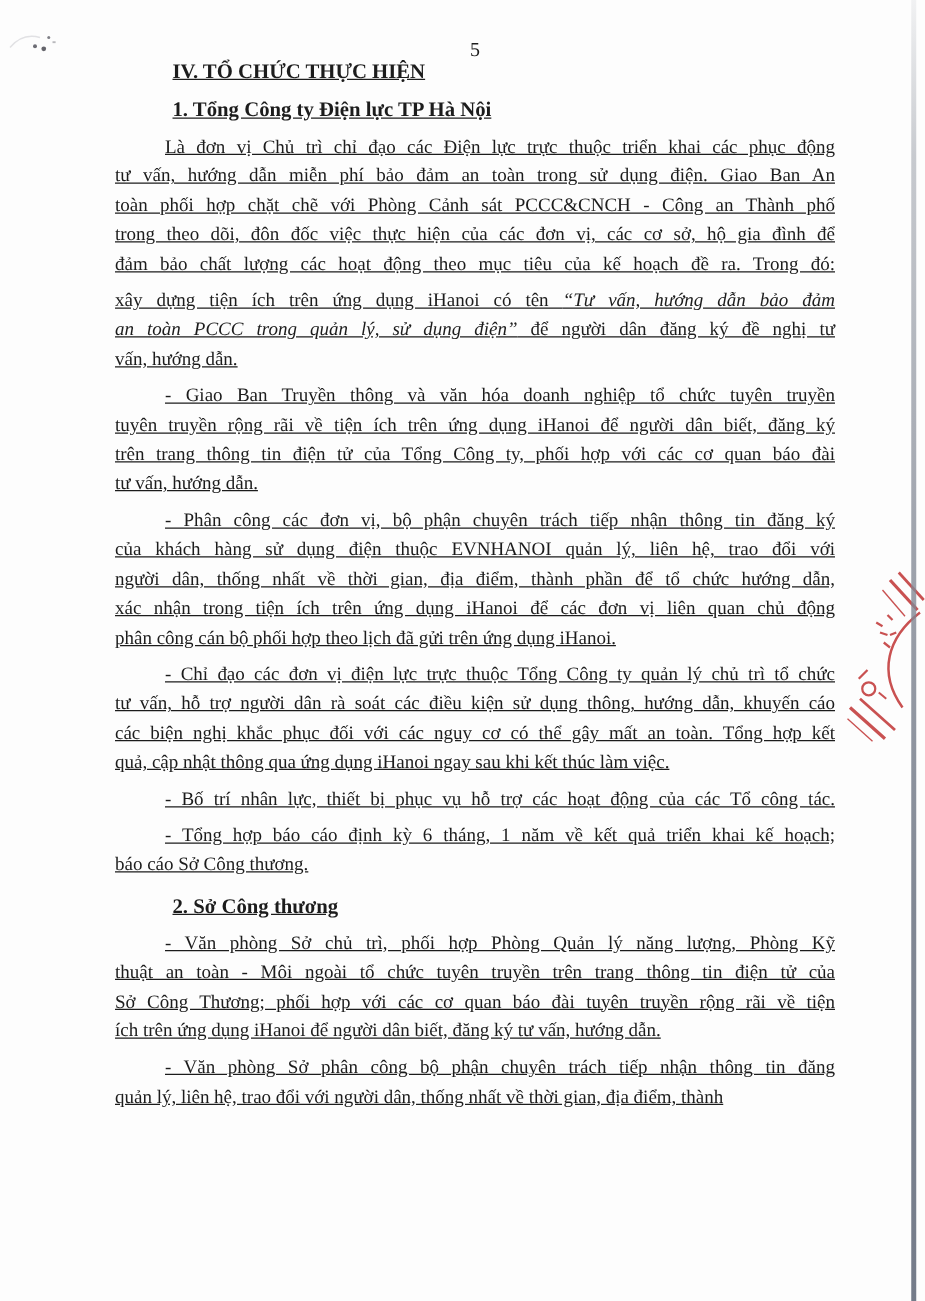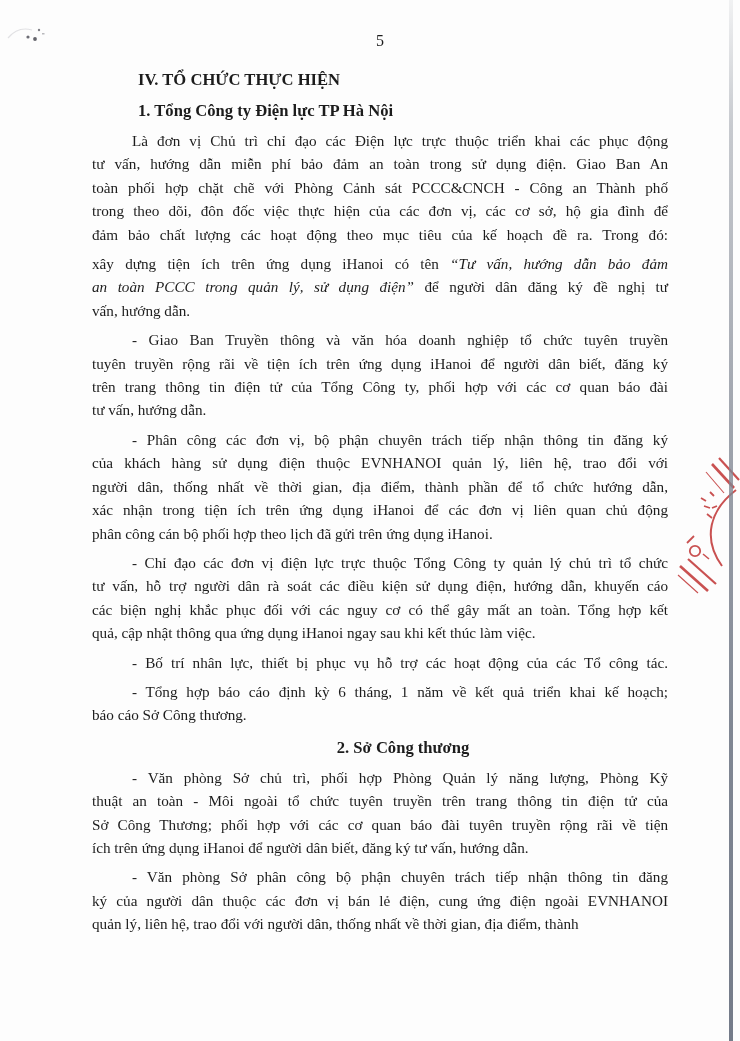--- a/index.html
+++ b/index.html
@@ -26,35 +26,36 @@
     position: absolute;
     top: 30px;
     left: 92px;
     width: 576px;
     text-align: center;
     font-size: 16px;
     line-height: 21px;
   }
   .doc-body {
     position: absolute;
-    top: 63px;
+    top: 40px;
     left: 92px;
     width: 576px;
     font-size: 15.2px;
     line-height: 23.4px;
+    text-decoration: underline;
   }
   .heading {
     font-weight: bold;
     font-size: 16.6px;
     line-height: 23px;
     padding-left: 46px;
   }
   .heading.level1 { margin: 5px 0 8px 0; }
   .heading.level2 { margin: 1px 0 7px 0; }
-  .heading.level2.later { margin-top: 9px; text-align: center; }
+  .heading.level2.later { margin-top: 9px; }
   .paragraph { margin-bottom: 6px; }
   .line {
     text-align: justify;
     text-align-last: justify;
     text-justify: inter-word;
     white-space: normal;
   }
   .line.first { text-indent: 40px; }
   .line.last { text-align-last: left; }
   .italic { font-style: italic; }
@@ -131,41 +132,40 @@
       </div>
       <div class="paragraph">
         <div class="line first"><span>- Phân công các đơn vị, bộ phận chuyên trách tiếp nhận thông tin đăng ký</span></div>
         <div class="line"><span>của khách hàng sử dụng điện thuộc EVNHANOI quản lý, liên hệ, trao đổi với</span></div>
         <div class="line"><span>người dân, thống nhất về thời gian, địa điểm, thành phần để tổ chức hướng dẫn,</span></div>
         <div class="line"><span>xác nhận trong tiện ích trên ứng dụng iHanoi để các đơn vị liên quan chủ động</span></div>
         <div class="line last"><span>phân công cán bộ phối hợp theo lịch đã gửi trên ứng dụng iHanoi.</span></div>
       </div>
       <div class="paragraph">
         <div class="line first"><span>- Chỉ đạo các đơn vị điện lực trực thuộc Tổng Công ty quản lý chủ trì tổ chức</span></div>
-        <div class="line"><span>tư vấn, hỗ trợ người dân rà soát các điều kiện sử dụng điện, hướng dẫn, khuyến cáo</span></div>
+        <div class="line"><span>tư vấn, hỗ trợ người dân rà soát các điều kiện sử dụng thông, hướng dẫn, khuyến cáo</span></div>
         <div class="line"><span>các biện nghị khắc phục đối với các nguy cơ có thể gây mất an toàn. Tổng hợp kết</span></div>
         <div class="line last"><span>quả, cập nhật thông qua ứng dụng iHanoi ngay sau khi kết thúc làm việc.</span></div>
       </div>
       <div class="paragraph">
         <div class="line first"><span>- Bố trí nhân lực, thiết bị phục vụ hỗ trợ các hoạt động của các Tổ công tác.</span></div>
       </div>
       <div class="paragraph">
         <div class="line first"><span>- Tổng hợp báo cáo định kỳ 6 tháng, 1 năm về kết quả triển khai kế hoạch;</span></div>
         <div class="line last"><span>báo cáo Sở Công thương.</span></div>
       </div>
       <div class="heading level2 later">2. Sở Công thương</div>
       <div class="paragraph">
         <div class="line first"><span>- Văn phòng Sở chủ trì, phối hợp Phòng Quản lý năng lượng, Phòng Kỹ</span></div>
         <div class="line"><span>thuật an toàn - Môi ngoài tổ chức tuyên truyền trên trang thông tin điện tử của</span></div>
         <div class="line"><span>Sở Công Thương; phối hợp với các cơ quan báo đài tuyên truyền rộng rãi về tiện</span></div>
         <div class="line last"><span>ích trên ứng dụng iHanoi để người dân biết, đăng ký tư vấn, hướng dẫn.</span></div>
       </div>
       <div class="paragraph">
         <div class="line first"><span>- Văn phòng Sở phân công bộ phận chuyên trách tiếp nhận thông tin đăng</span></div>
-        <div class="line"><span>ký của người dân thuộc các đơn vị bán lẻ điện, cung ứng điện ngoài EVNHANOI</span></div>
         <div class="line last"><span>quản lý, liên hệ, trao đổi với người dân, thống nhất về thời gian, địa điểm, thành</span></div>
       </div>
     </div>
 
   <svg class="stamp" viewBox="0 0 70 150">
     <g opacity="0.88">
       <path d="M42 16 L64 40" stroke-width="2.6"></path>
       <path d="M49 10 L69 32" stroke-width="2.2"></path>
       <path d="M36 24 L54 45" stroke-width="1.1"></path>
       <path d="M31 50 l5 3 M40 44 l4 4 M34 58 l6 2 M42 60 l5 -2 M37 66 l5 4" stroke-width="1.8"></path>

